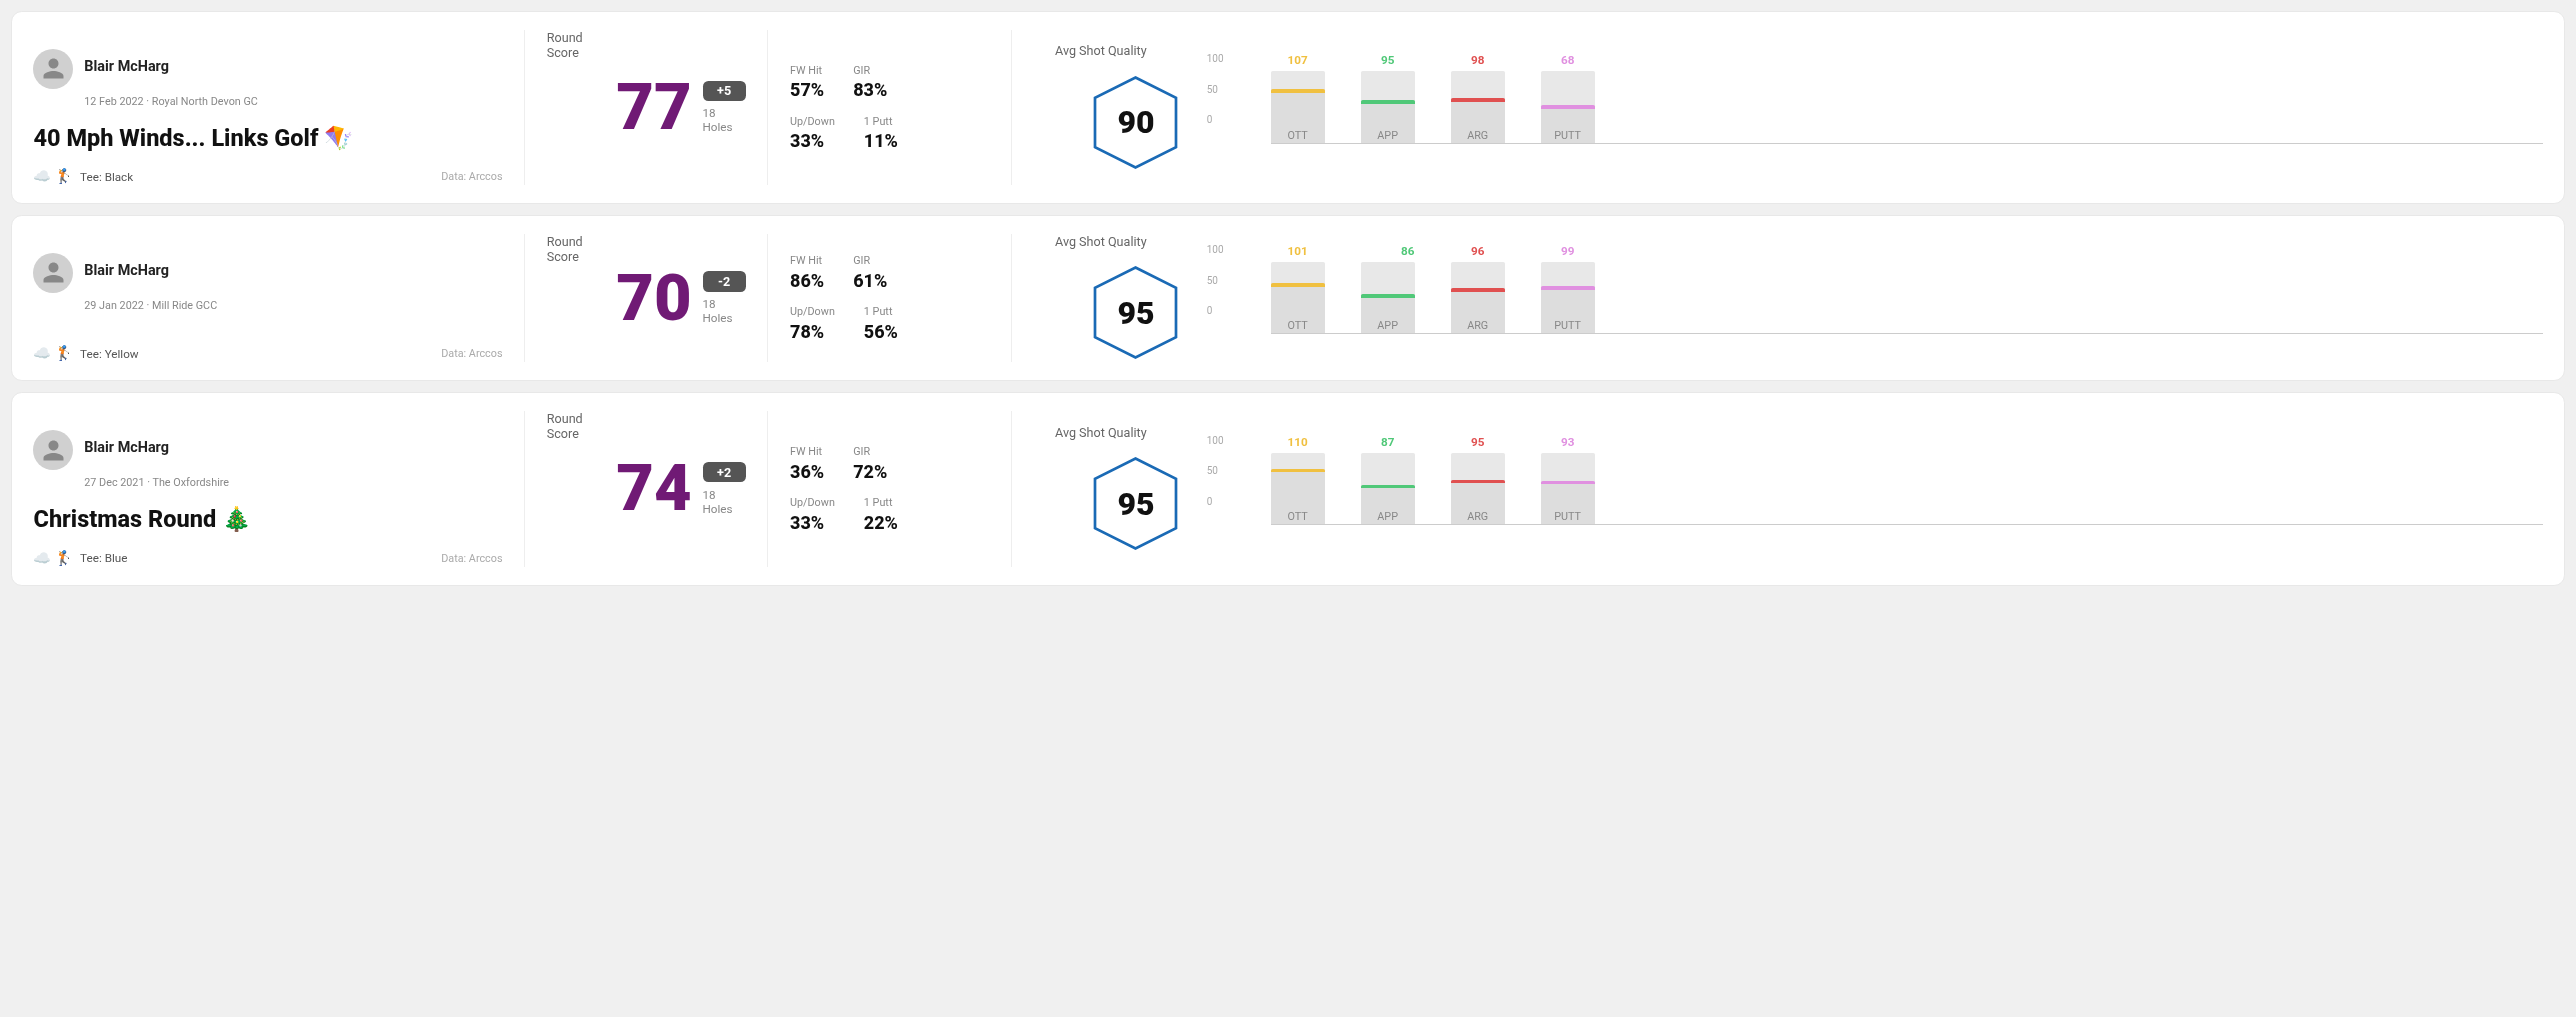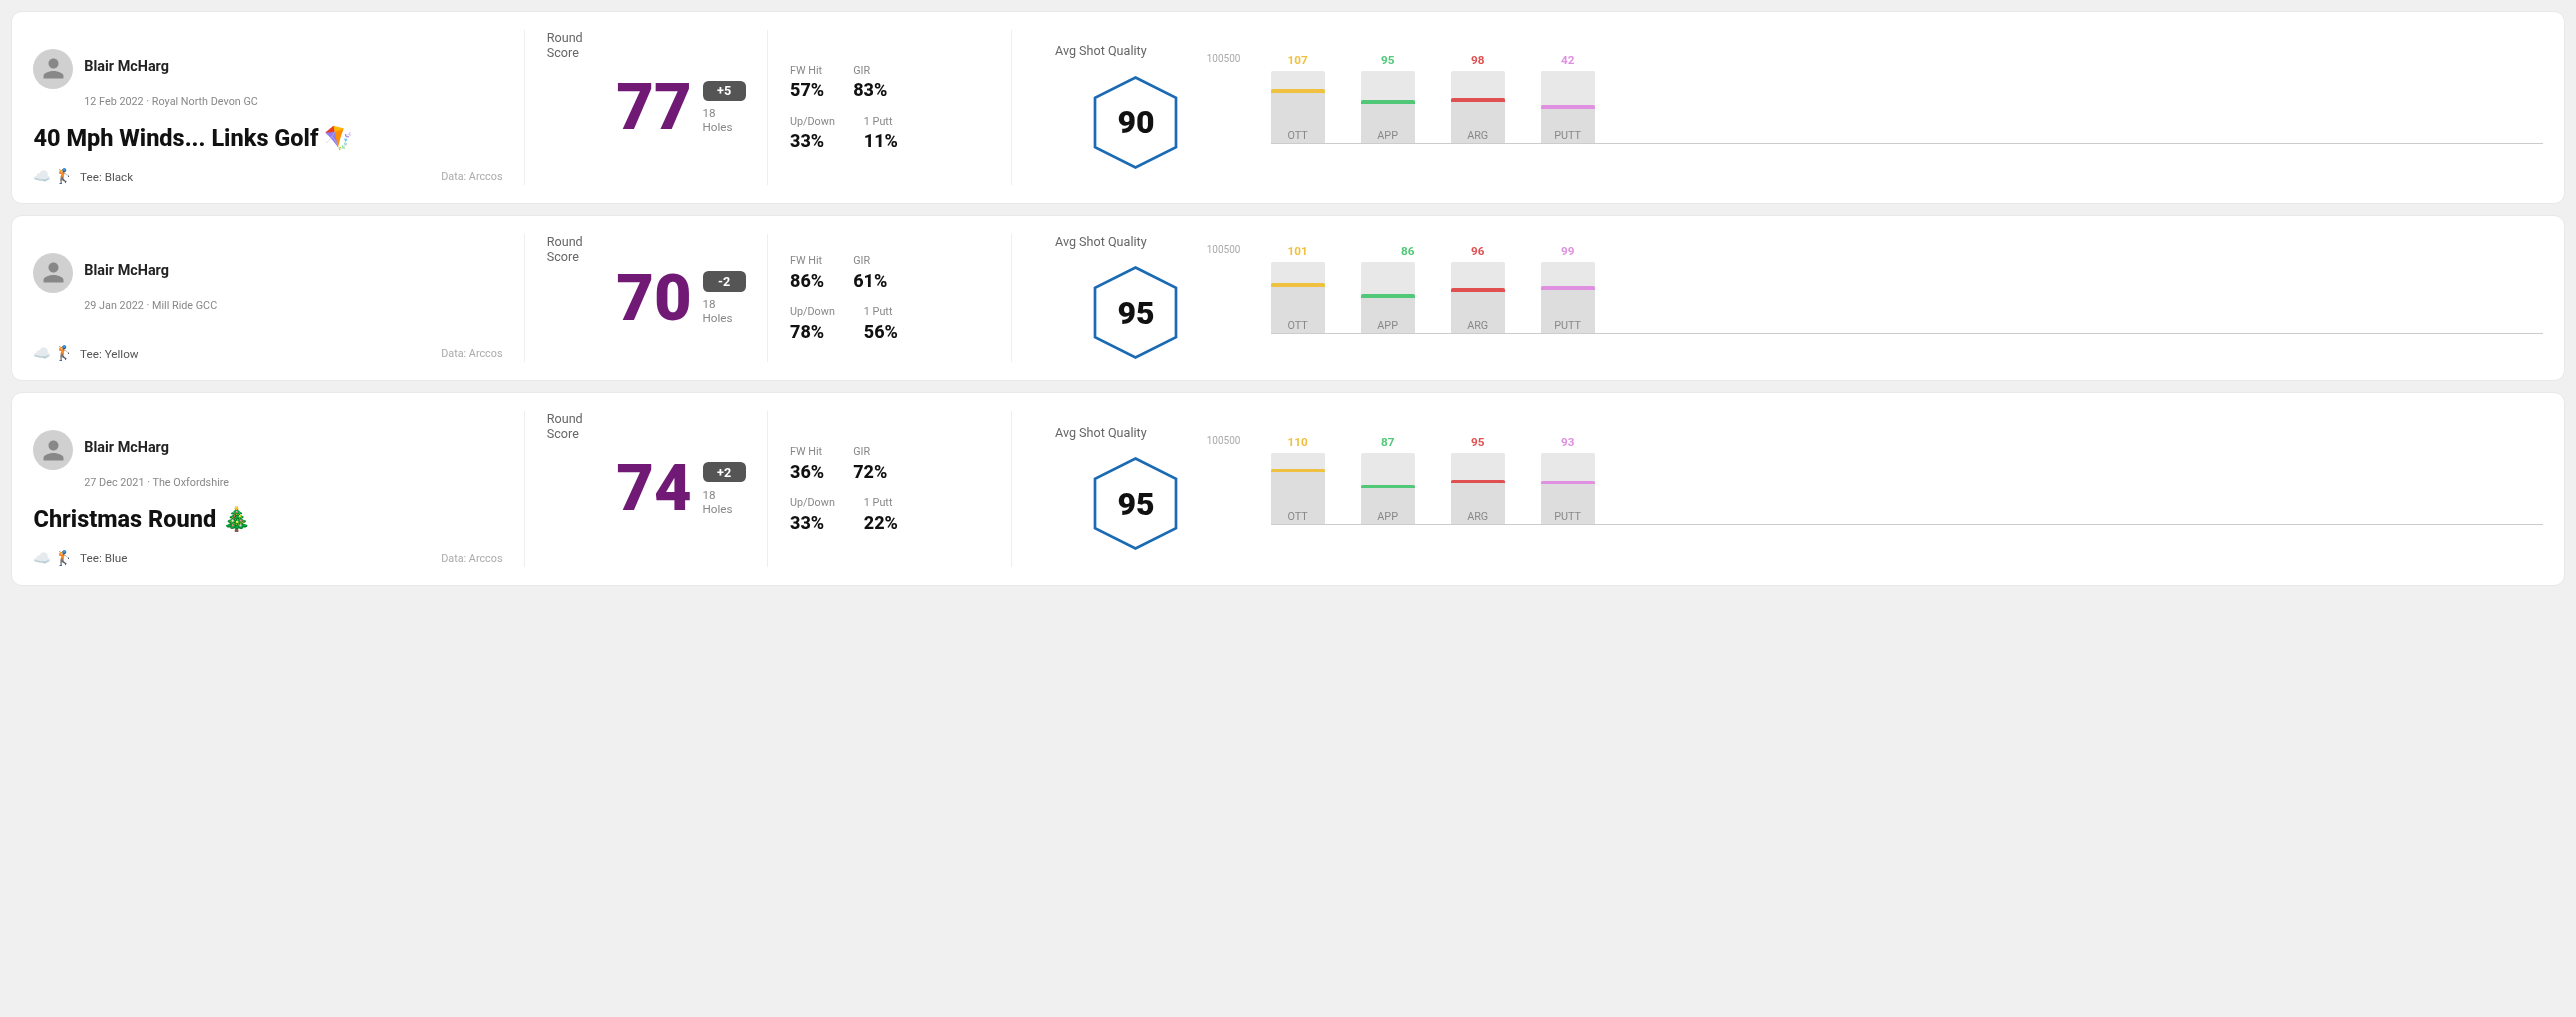--- a/index.html
+++ b/index.html
@@ -299,21 +299,21 @@
       text-align: center;
       width: 50px;
     }
 
     .chart-y-labels {
       position: absolute;
       left: -32px;
       top: 0;
       height: 72px;
       display: flex;
-      flex-direction: row;
+      flex-direction: column;
       justify-content: space-between;
     }
 
     .y-label {
       font-size: 10px;
       color: #aaa;
     }
 
     .chart-outer {
       position: relative;
@@ -426,21 +426,21 @@
             <div class="bar-group">
               <div class="bar-top-value" style="color: rgb(224, 80, 80);">98</div>
               <div class="bar-wrapper">
                 <div class="bar-fill" style="height: 45px; background-color: rgb(221, 221, 221);">
                   <div style="position: absolute; top: 0px; left: 0px; right: 0px; height: 3.6px; background-color: rgb(224, 80, 80); border-radius: 1.8px 1.8px 0px 0px;"></div>
                 </div>
               </div>
               <div class="bar-label">ARG</div>
             </div>
             <div class="bar-group">
-              <div class="bar-top-value" style="color: rgb(224, 144, 224);">42</div>
+              <div class="bar-top-value" style="color: rgb(224, 144, 224);">68</div>
               <div class="bar-wrapper">
                 <div class="bar-fill" style="height: 38px; background-color: rgb(221, 221, 221);">
                   <div style="position: absolute; top: 0px; left: 0px; right: 0px; height: 3.6px; background-color: rgb(224, 144, 224); border-radius: 1.8px 1.8px 0px 0px;"></div>
                 </div>
               </div>
               <div class="bar-label">PUTT</div>
             </div>
           </div>
         </div>
       </div>

